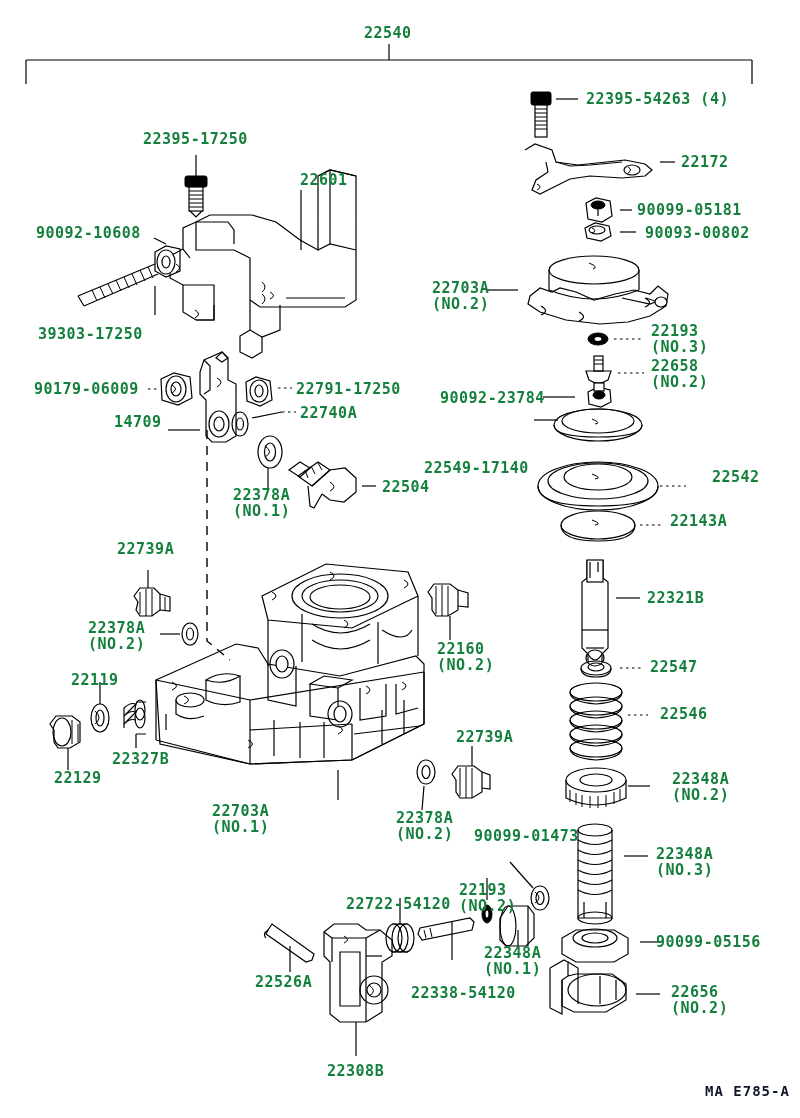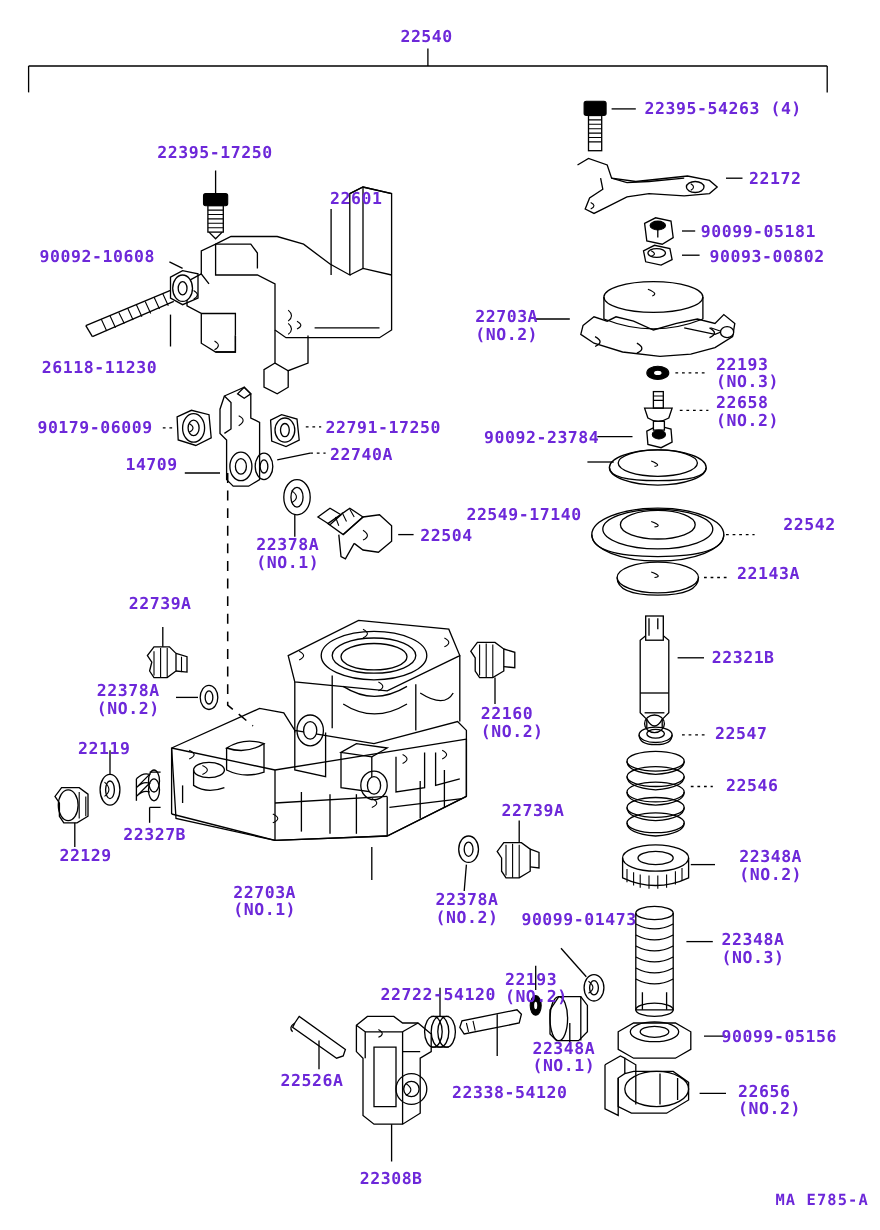--- a/index.html
+++ b/index.html
@@ -13,32 +13,32 @@
     height: 1118px;
     background: #ffffff;
     overflow: hidden;
     font-family: "DejaVu Sans Mono", "Liberation Mono", monospace;
   }
   .lbl {
     position: absolute;
     font-family: "DejaVu Sans Mono", "Liberation Mono", monospace;
     font-size: 15px;
     font-weight: 700;
-    color: #6d28d9;
+    color: #15803d;
     letter-spacing: 0.5px;
     white-space: pre;
     line-height: 16px;
   }
   .wm {
     position: absolute;
     font-family: "DejaVu Sans Mono", "Liberation Mono", monospace;
     font-size: 14px;
     font-weight: 700;
     letter-spacing: 1px;
-    color: #6d28d9;
+    color: #0f172a;
   }
   svg.art {
     position: absolute;
     left: 0;
     top: 0;
     width: 800px;
     height: 1118px;
   }
   .ln { stroke: #000; stroke-width: 1.2; fill: none; }
   .ln-thin { stroke: #000; stroke-width: 1; fill: none; }
@@ -488,21 +488,21 @@
   <div class="lbl" style="left:364px; top:25px;">22540</div>
 
   <div class="lbl" style="left:586px; top:91px;">22395-54263 (4)</div>
   <div class="lbl" style="left:681px; top:154px;">22172</div>
   <div class="lbl" style="left:637px; top:202px;">90099-05181</div>
   <div class="lbl" style="left:645px; top:225px;">90093-00802</div>
 
   <div class="lbl" style="left:143px; top:131px;">22395-17250</div>
   <div class="lbl" style="left:276px; top:172px;margin-left:24px;">22601</div>
   <div class="lbl" style="left:36px;  top:225px;">90092-10608</div>
-  <div class="lbl" style="left:38px;  top:326px;">26118-11230</div>
+  <div class="lbl" style="left:38px;  top:326px;">39303-17250</div>
 
   <div class="lbl" style="left:432px; top:280px;">22703A</div>
   <div class="lbl" style="left:432px; top:296px;">(NO.2)</div>
 
   <div class="lbl" style="left:651px; top:323px;">22193</div>
   <div class="lbl" style="left:651px; top:339px;">(NO.3)</div>
 
   <div class="lbl" style="left:651px; top:358px;">22658</div>
   <div class="lbl" style="left:651px; top:374px;">(NO.2)</div>
 

